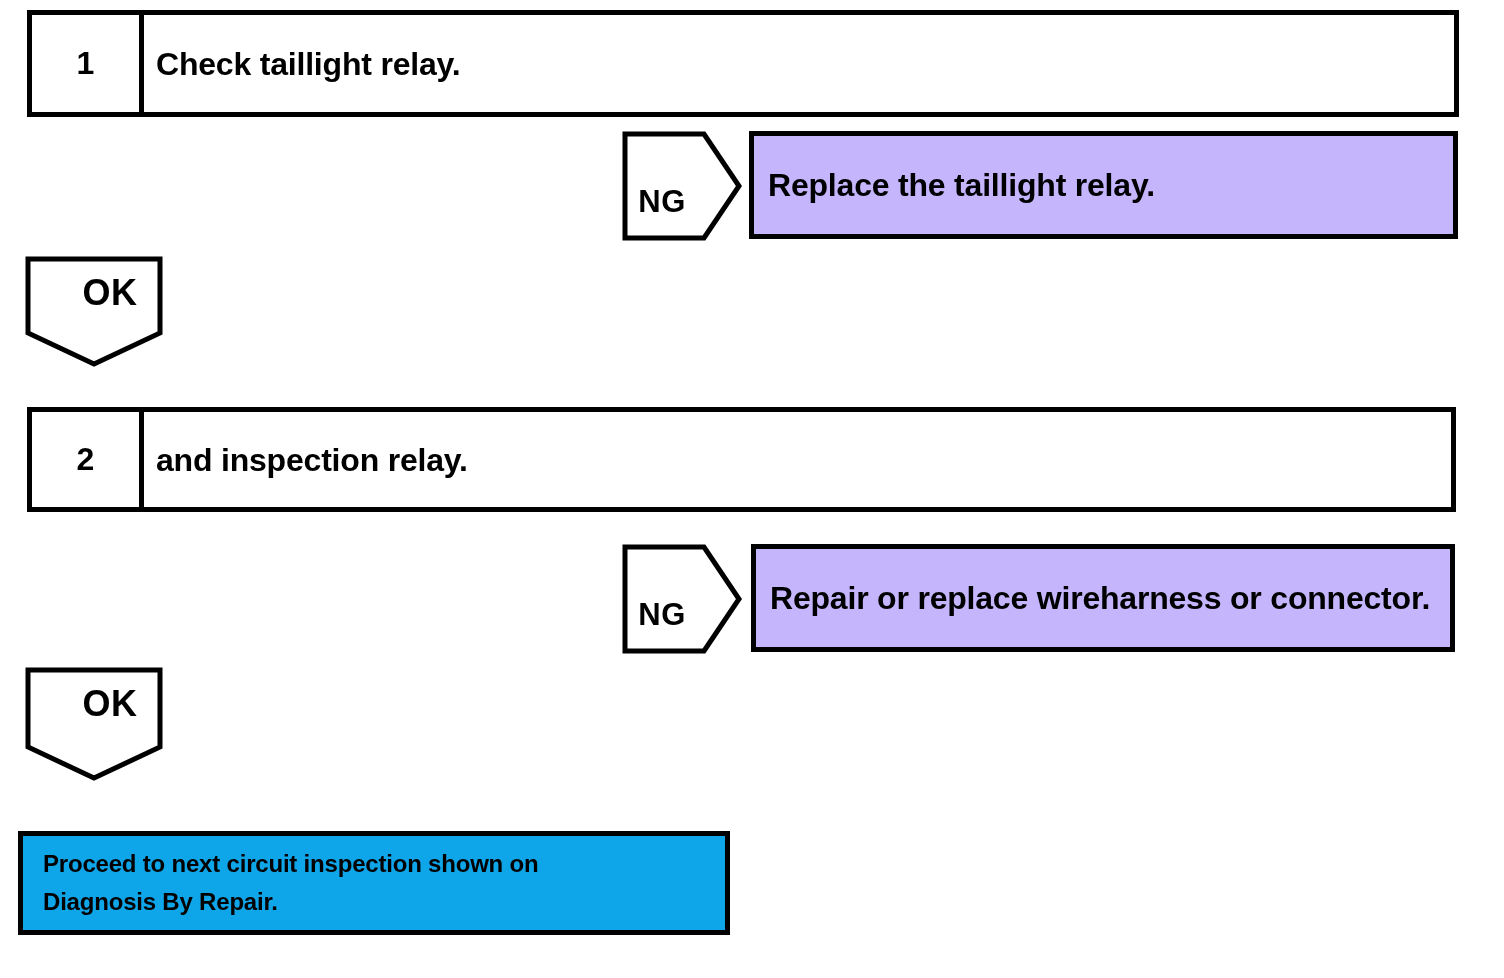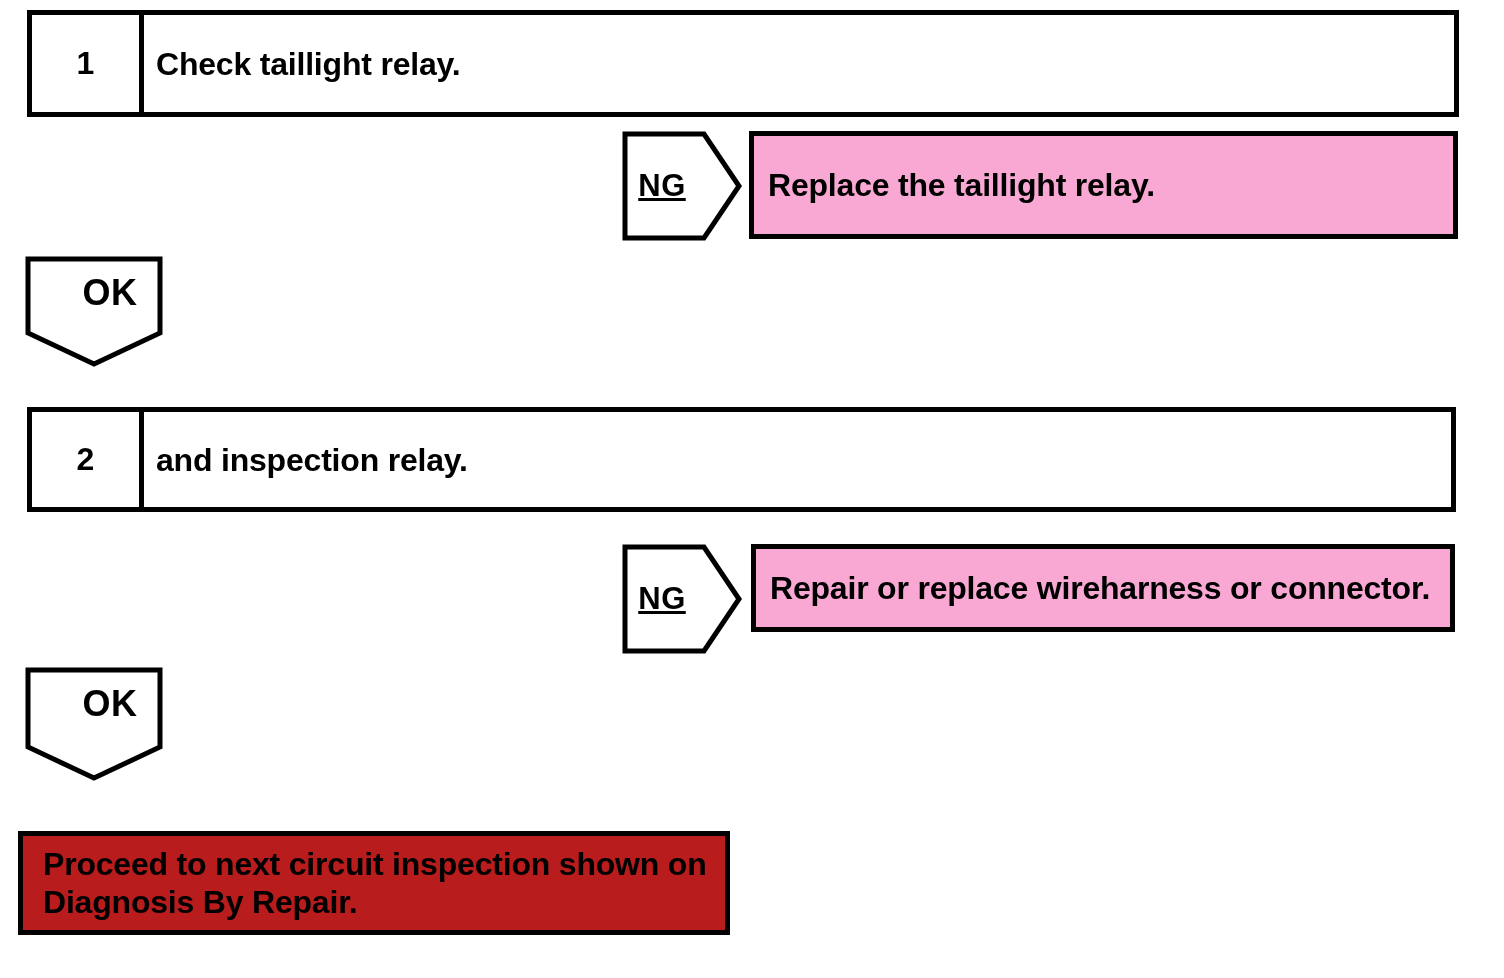--- a/index.html
+++ b/index.html
@@ -37,57 +37,56 @@
     justify-content: center;
     padding-left: 12px;
     padding-right: 15px;
     font-size: 32px;
     line-height: 34px;
     letter-spacing: -0.2px;
   }
   .result-box {
     position: absolute;
     border: 5px solid #000000;
-    background: #f9a8d4;
+    background: #c4b5fd;
     display: flex;
     align-items: center;
     padding-left: 14px;
     font-size: 32px;
     letter-spacing: -0.2px;
   }
   .shape-wrap { position: absolute; }
   .shape-wrap svg { display: block; }
   .ng-label {
     position: absolute;
-    left: 0; top: 0;
+    left: 0; top: 16px;
     width: 84px; height: 100%;
     display: flex;
     align-items: center;
     justify-content: center;
     font-size: 31px;
     letter-spacing: 0.5px;
-    text-decoration: underline;
   }
   .ok-label {
     position: absolute;
     left: 16px; top: 0;
     width: 100%; height: 76px;
     display: flex;
     align-items: center;
     justify-content: center;
     font-size: 36px;
     letter-spacing: 0.5px;
     text-align: right;
   }
   .final-box {
     position: absolute;
     border: 5px solid #000000;
-    background: #b91c1c;
+    background: #0ea5e9;
     padding: 9px 10px 0 20px;
-    font-size: 32px;
+    font-size: 24px;
     line-height: 38px;
     letter-spacing: -0.2px;
   }
   .line { display: block; }
 </style>
 </head>
 <body>
 
 <div class="canvas">
 
@@ -121,21 +120,21 @@
       <span class="line">and inspection relay.</span>
     </div>
   </div>
 
   <div class="shape-wrap" style="left:620px; top:542px; width:124px; height:114px;">
     <svg width="124" height="114" viewBox="0 0 124 114">
       <polygon points="5,5 84,5 119,57 84,109 5,109" fill="#ffffff" stroke="#000000" stroke-width="5" stroke-linejoin="miter"></polygon>
     </svg>
     <span class="ng-label">NG</span>
   </div>
-  <div class="result-box" style="left:751px; top:544px; width:704px; height:88px;">
+  <div class="result-box" style="left:751px; top:544px; width:704px; height:108px;">
     <span>Repair or replace wireharness or connector.</span>
   </div>
 
   <div class="shape-wrap" style="left:24px; top:666px; width:140px; height:116px;">
     <svg width="140" height="116" viewBox="0 0 140 116">
       <polygon points="4,4 136,4 136,81 70,112 4,81" fill="#ffffff" stroke="#000000" stroke-width="5" stroke-linejoin="miter"></polygon>
     </svg>
     <span class="ok-label">OK</span>
   </div>
 

